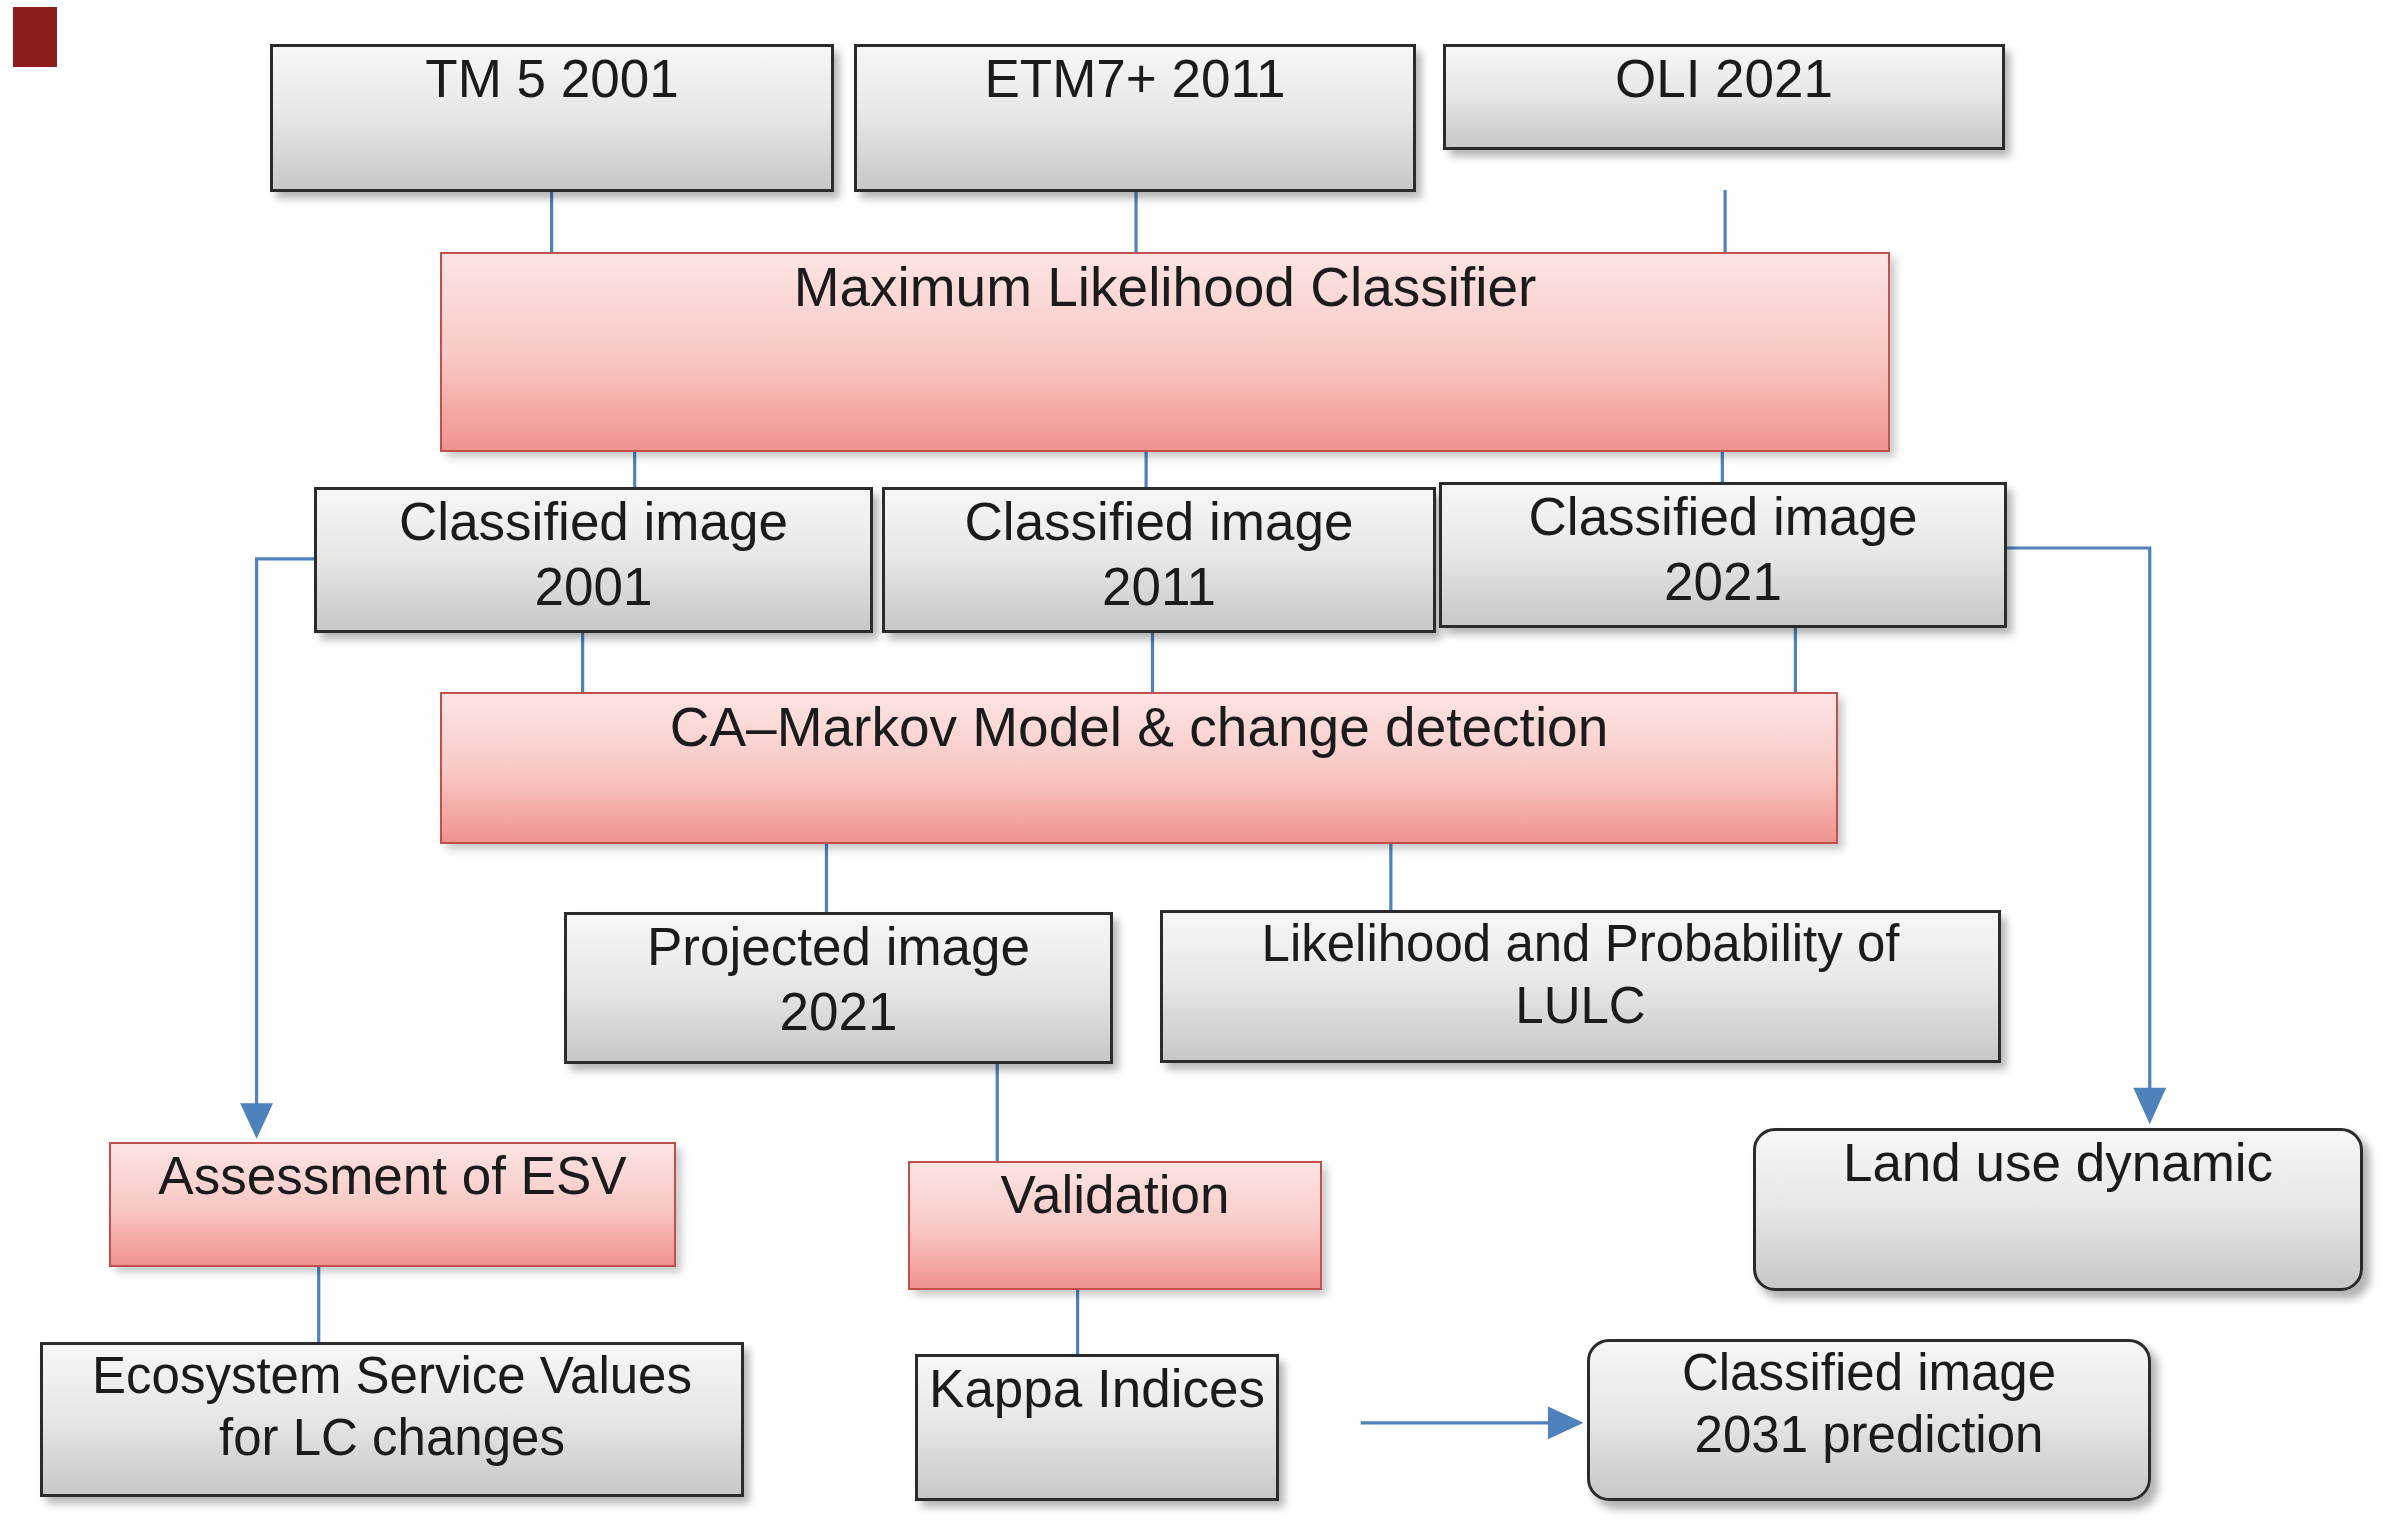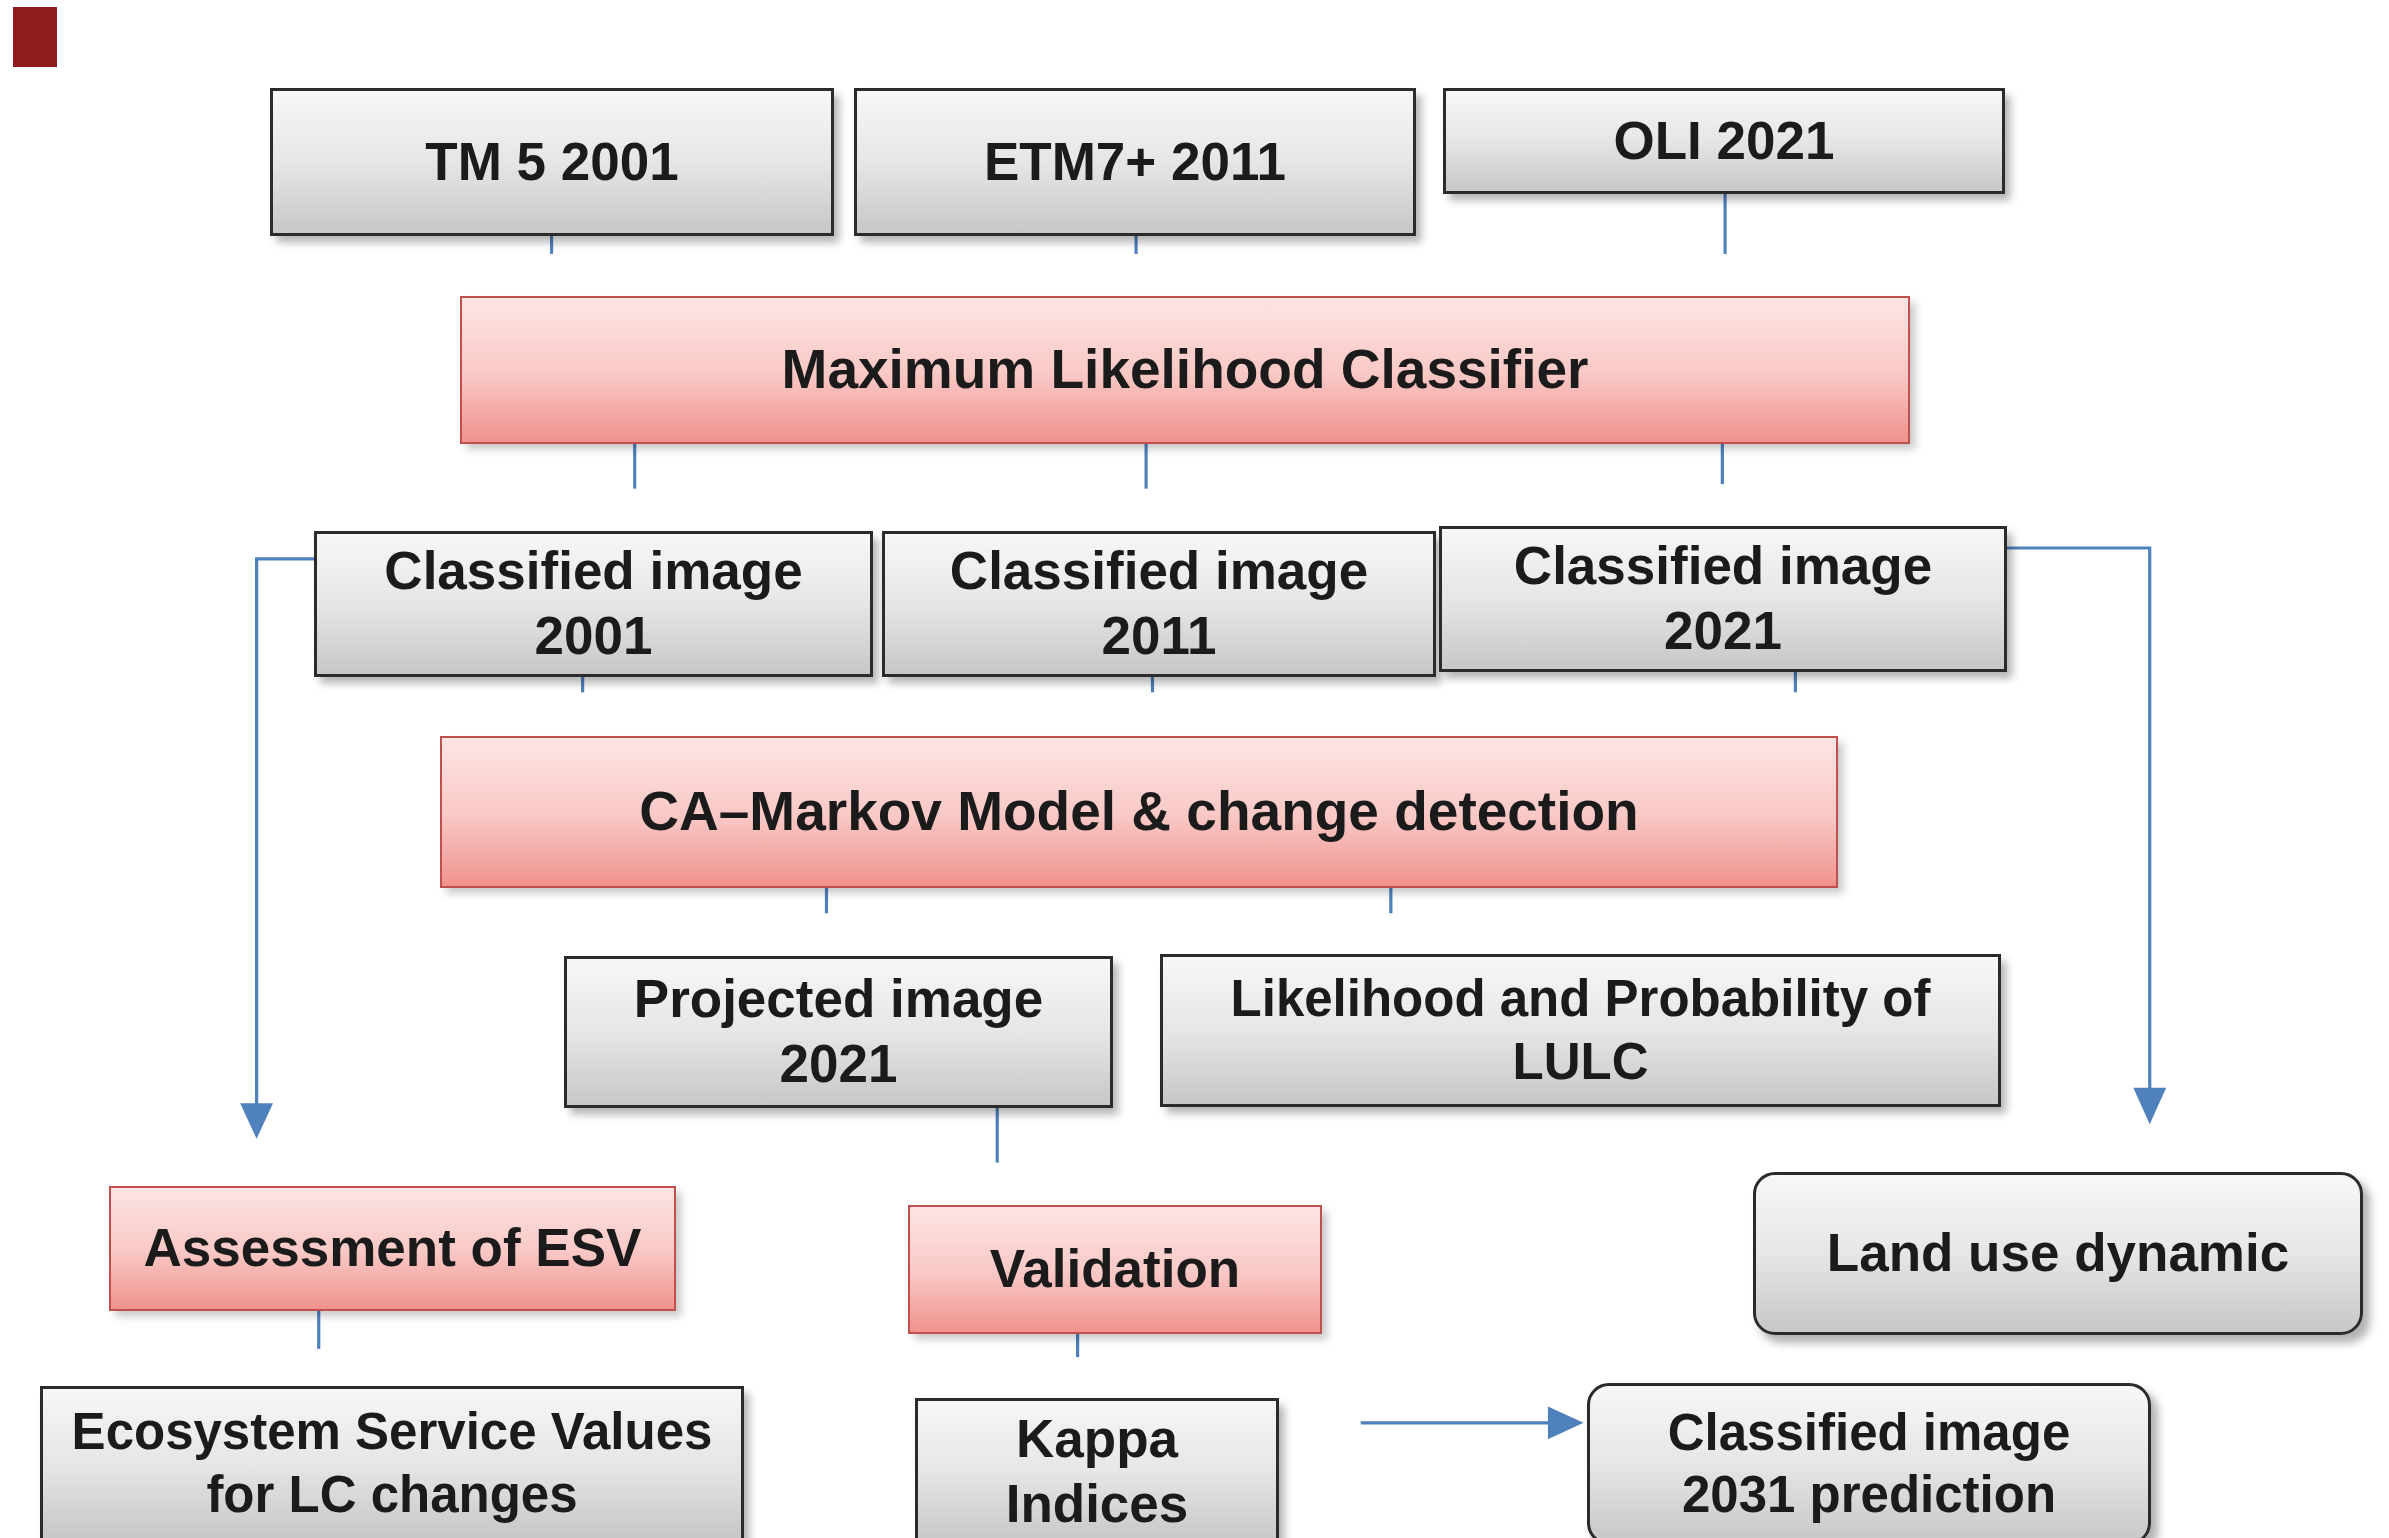--- a/index.html
+++ b/index.html
@@ -31,28 +31,27 @@
   }
   .connector-layer polygon {
     fill: var(--color-connector_blue, #4f81bd);
     stroke: none;
   }
 
   .node {
     position: absolute;
     box-sizing: border-box;
     display: flex;
-    align-items: center;
+    align-items: flex-start;
     justify-content: center;
     text-align: center;
     white-space: pre-line;
-    font-weight: bold;
+    font-weight: normal;
     color: var(--color-text, #1b1b1b);
     line-height: 1.22;
-    margin-top: 44px;
   }
 
   .gray {
     background: linear-gradient(180deg,
       var(--color-gray_top, #f7f7f6) 0%,
       #e7e6e5 50%,
       var(--color-gray_bottom, #c8c7c6) 100%);
     border: 3.7px solid var(--color-gray_border, #2b2b2b);
     box-shadow: 6.4px 7.3px 8.2px rgba(0,0,0,0.30);
   }
@@ -114,21 +113,21 @@
   <div class="node gray" style="left:270px; top:44px; width:564px; height:148px; font-size:53px">
     <span>TM 5 2001</span>
   </div>
   <div class="node gray" style="left:854px; top:44px; width:562px; height:148px; font-size:53px">
     <span>ETM7+ 2011</span>
   </div>
   <div class="node gray" style="left:1443px; top:44px; width:562px; height:106px; font-size:53px">
     <span>OLI 2021</span>
   </div>
 
-  <div class="node pink" style="left:460px; top:252px; width:1450px; height:148px; font-size:55px">
+  <div class="node pink" style="left:440px; top:252px; width:1450px; height:200px; font-size:55px">
     <span>Maximum Likelihood Classifier</span>
   </div>
 
   <div class="node gray" style="left:314px; top:487px; width:559px; height:146px; font-size:53px">
     <span>Classified image
 2001</span>
   </div>
   <div class="node gray" style="left:882px; top:487px; width:554px; height:146px; font-size:53px">
     <span>Classified image
 2011</span>

